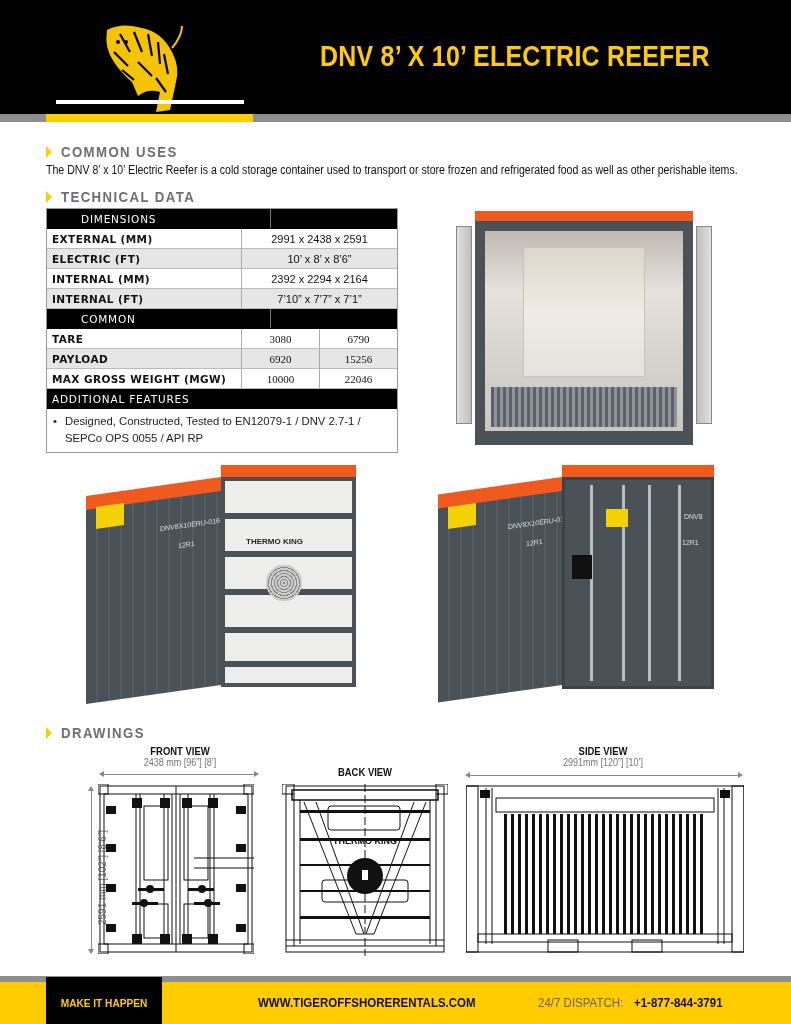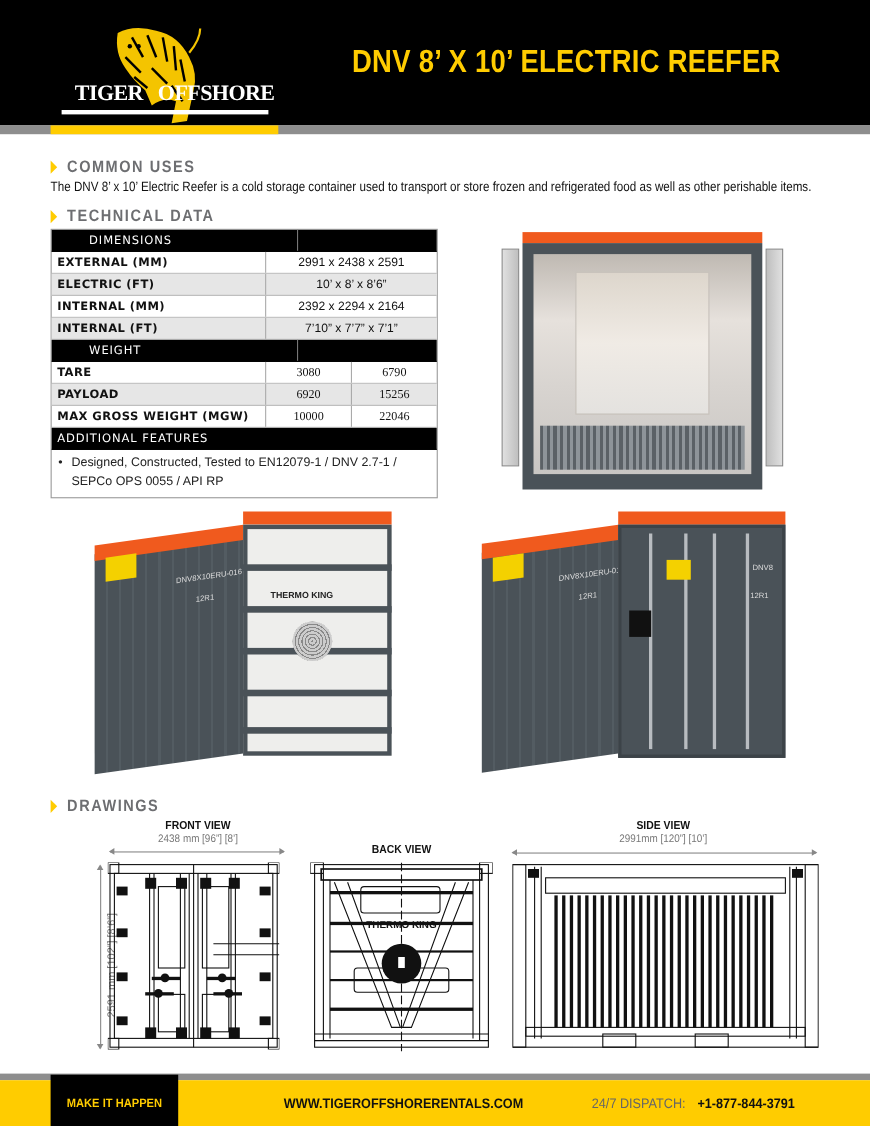--- a/index.html
+++ b/index.html
@@ -116,21 +116,20 @@
         <path d="M112 32 L116 52"></path>
           <path d="M62 30 L76 44"></path>
           <path d="M86 40 L100 54"></path>
           <path d="M104 56 L114 70"></path>
         <path d="M70 48 L82 58"></path>
       </g>
       <path d="M120 26 Q130 14 130 4" stroke="#f4c400" stroke-width="2" fill="none"></path>
       <circle cx="66" cy="20" r="2" fill="#000"></circle>
         <circle cx="74" cy="20" r="2" fill="#000"></circle>
     </svg>
-    <div class="logo-text"><span style="text-transform:uppercase;">Tiger</span>&nbsp;&nbsp;&nbsp;<span style="text-transform:uppercase;">Offshore</span></div>
     <div class="logo-underline"></div>
   </div>
   <div class="title">DNV 8’ X 10’ ELECTRIC REEFER</div>
 </div>
 <div class="stripe-gray"></div>
 <div class="stripe-yellow"></div>
 
 <div class="sec-head" style="top:143px;">
   <span class="sec-arrow"></span>
   <span class="sec-label">COMMON USES</span>
@@ -157,21 +156,21 @@
   </div>
   <div class="row">
     <div class="cell c-label">INTERNAL (MM)</div>
     <div class="cell c-wide">2392 x 2294 x 2164</div>
   </div>
   <div class="row alt">
     <div class="cell c-label">INTERNAL (FT)</div>
     <div class="cell c-wide">7’10” x 7’7” x 7’1”</div>
   </div>
   <div class="row hdr">
-    <div class="cell c-label">WEIGHT</div>
+    <div class="cell c-label">COMMON</div>
     <div class="cell c-num">KGS</div>
     <div class="cell c-num end">LBS</div>
   </div>
   <div class="row">
     <div class="cell c-label">TARE</div>
     <div class="cell c-num">3080</div>
     <div class="cell c-num end">6790</div>
   </div>
   <div class="row alt">
     <div class="cell c-label">PAYLOAD</div>

